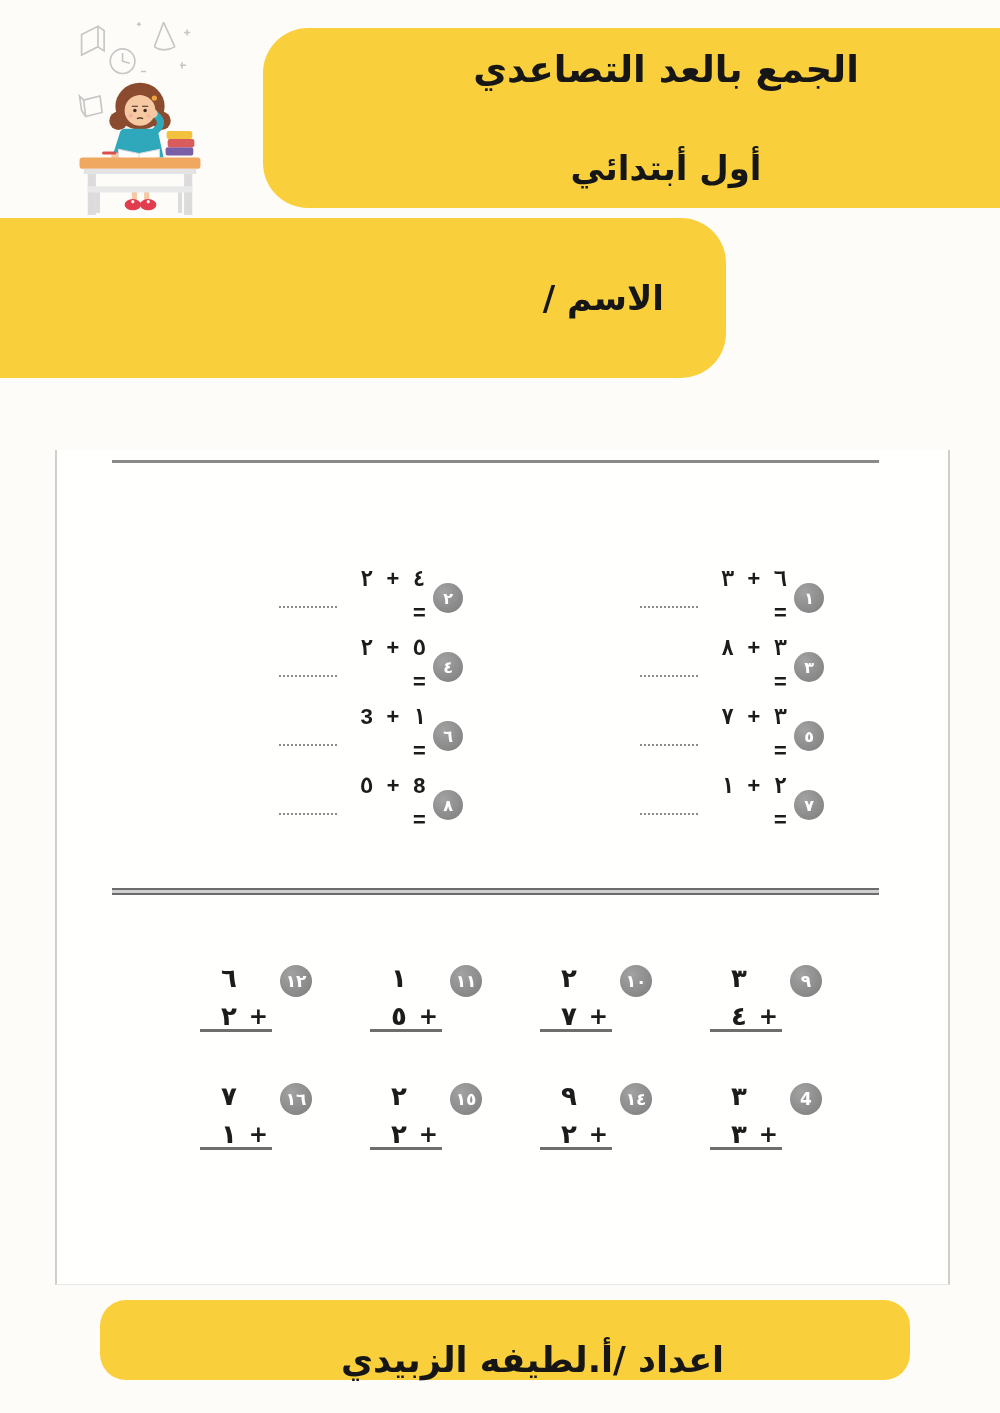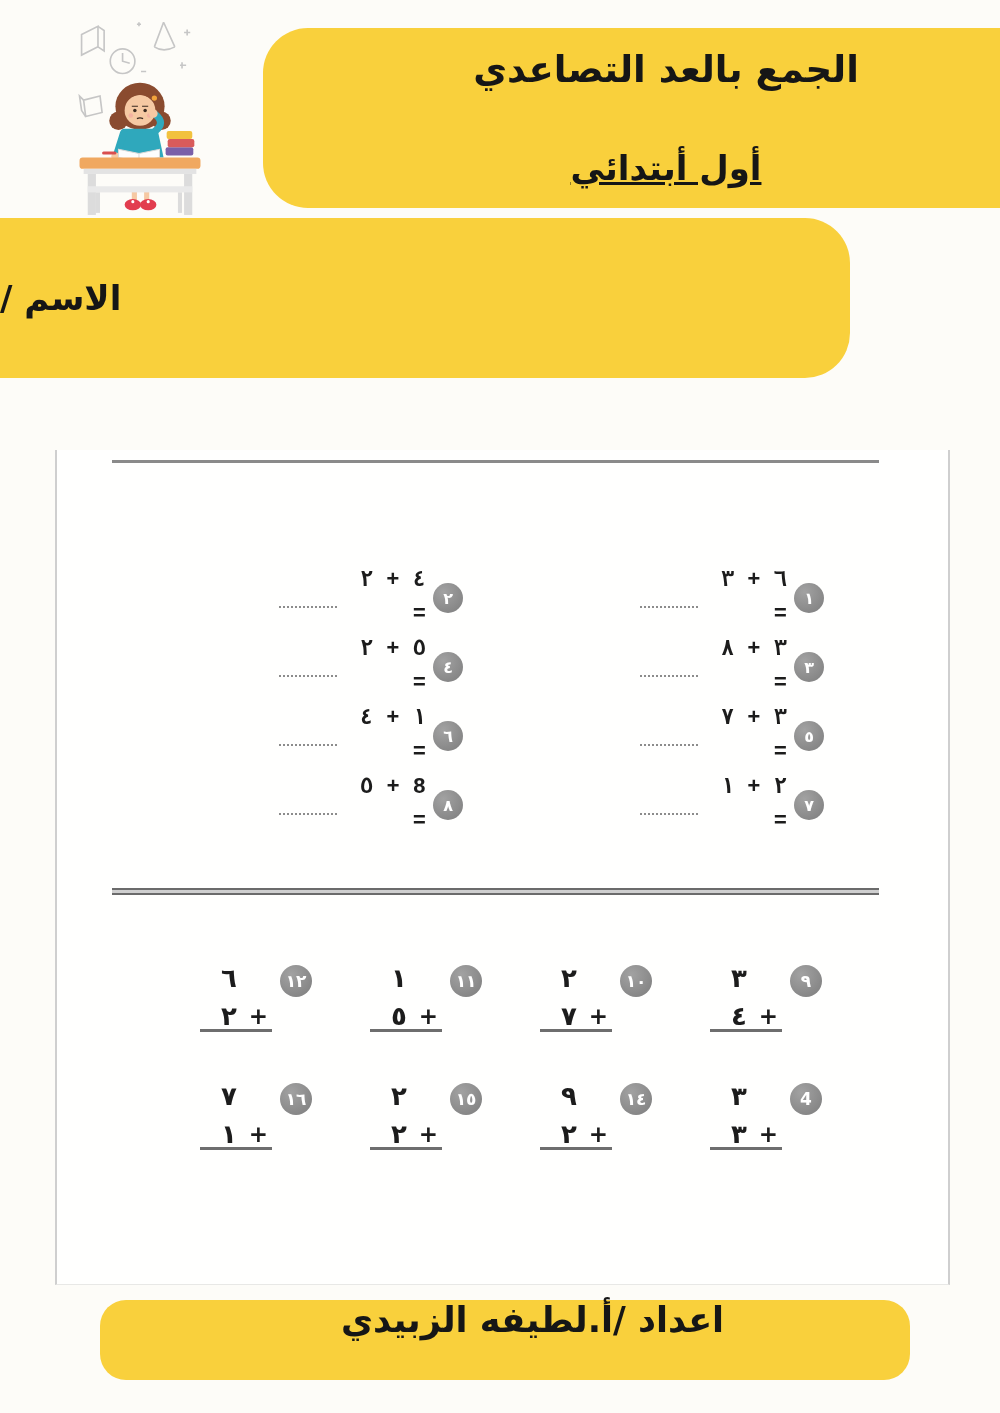--- a/index.html
+++ b/index.html
@@ -13,35 +13,35 @@
 
   
   .band{position:absolute;background:#f9d03c;}
   .band-title{
     left:263px;top:28px;width:806px;height:180px;
     border-radius:45px 0 0 45px;
     display:flex;flex-direction:column;align-items:center;justify-content:center;
     direction:rtl;text-align:center;gap:45px;
   }
   .band-title .t1{font-size:37px;font-weight:bold;color:#161616;line-height:1.5;}
-  .band-title .t2{font-size:34px;font-weight:bold;color:#161616;line-height:1.5;text-decoration:underline;}
+  .band-title .t2{font-size:34px;font-weight:bold;color:#161616;line-height:1.5;}
   .band-name{
-    left:0;top:218px;width:850px;height:160px;
+    left:0;top:218px;width:726px;height:160px;
     border-radius:0 45px 45px 0;
-    display:flex;align-items:center;justify-content:flex-start;
+    display:flex;align-items:center;justify-content:flex-end;
     direction:ltr;
   }
   .band-name .name-label{
     font-size:34px;font-weight:bold;color:#161616;
     direction:rtl;margin-right:62px;
   }
   .band-footer{
     left:100px;top:1300px;width:810px;height:80px;
     border-radius:26px;
-    display:flex;align-items:flex-start;justify-content:center;
+    display:flex;align-items:flex-end;justify-content:center;
     direction:rtl;
   }
   .band-footer .credit{font-size:35px;font-weight:bold;color:#161616;padding-left:55px;}
 
   
   .cartoon{position:absolute;left:70px;top:12px;width:140px;height:205px;}
 
   
   .page{
     position:absolute;left:55px;top:450px;width:895px;height:835px;
@@ -206,21 +206,21 @@
   </div>
 
   <div class="hprob">
     <span class="num-badge">٥</span>
     <span class="h-expr">٣ + ٧ =</span>
     <span class="h-dots"></span>
   </div>
 
   <div class="hprob">
     <span class="num-badge">٦</span>
-    <span class="h-expr">١ + ٤ =</span>
+    <span class="h-expr">١ + 3 =</span>
     <span class="h-dots"></span>
   </div>
 
   <div class="hprob">
     <span class="num-badge">٧</span>
     <span class="h-expr">٢ + ١ =</span>
     <span class="h-dots"></span>
   </div>
 
   <div class="hprob">

